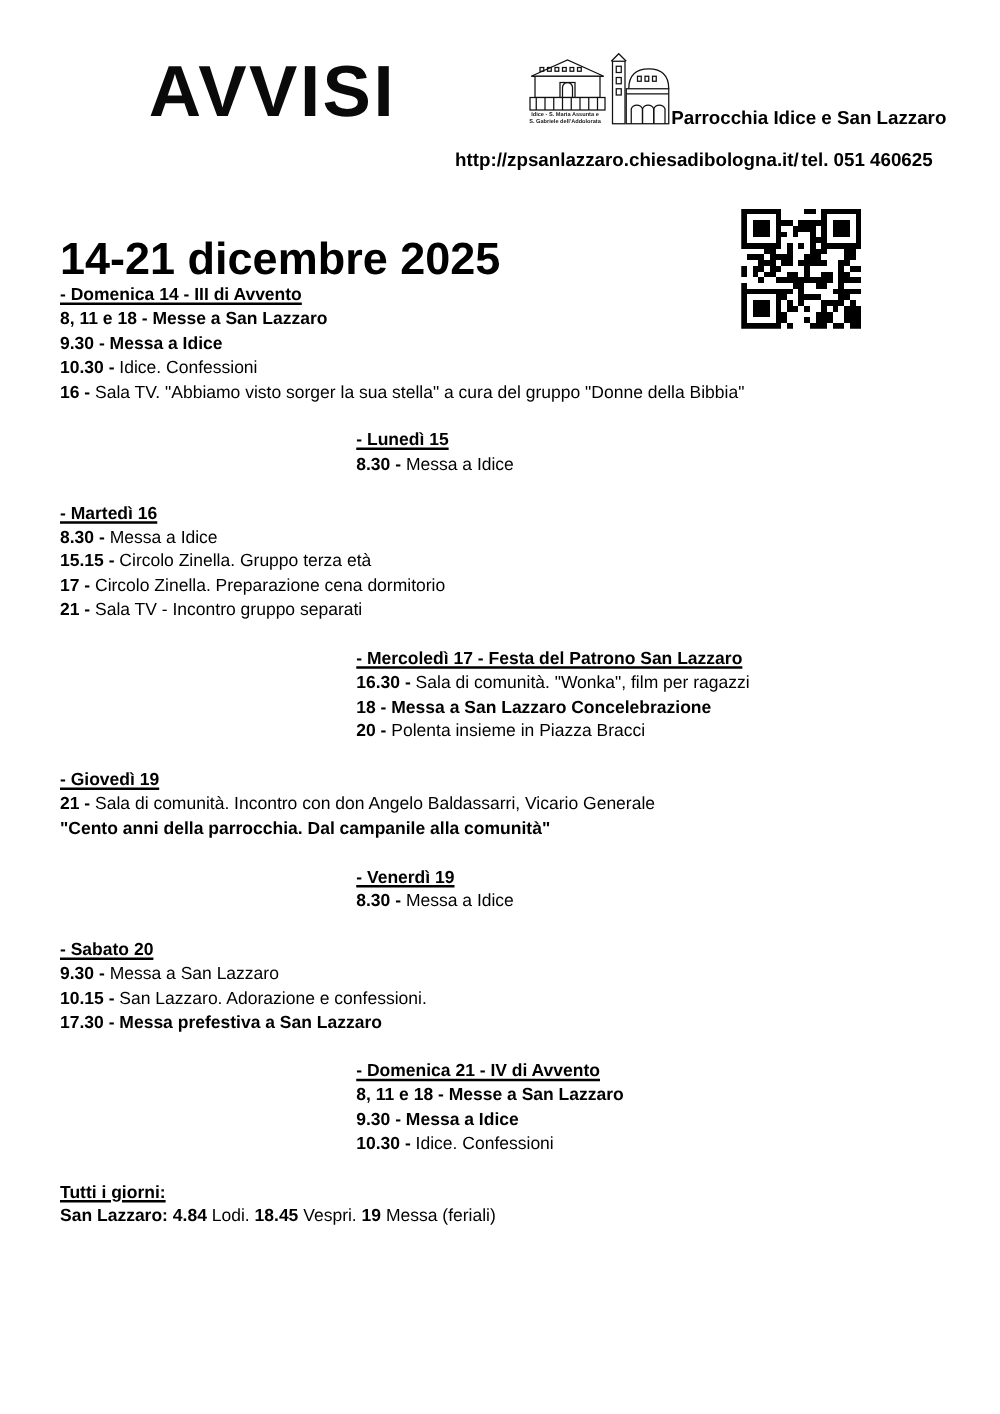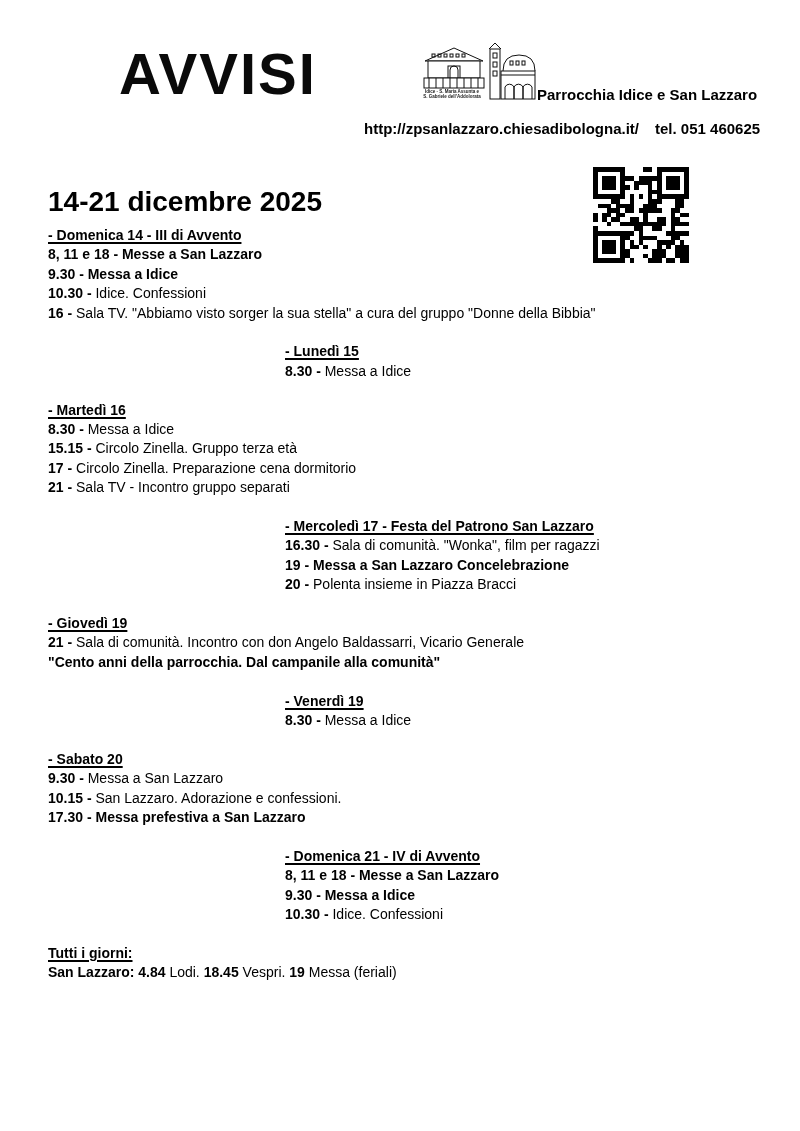--- a/index.html
+++ b/index.html
@@ -27,28 +27,28 @@
     text-align: center; color: #222;
   }
   .org-name {
     position: absolute; left: 537px; top: 86px;
     font-size: 15px; font-weight: bold;
   }
   .contact-line {
     position: absolute; left: 364px; top: 120px;
     font-size: 15px; font-weight: bold;
   }
-  .contact-line .phone { margin-left: 16px; }
+  .contact-line .phone { margin-left: 2px; }
   .qr {
     position: absolute; left: 593px; top: 167px;
     width: 96px; height: 96px;
   }
   .period-title {
     position: absolute; left: 48px; top: 186px;
-    font-size: 28px; font-weight: bold;
+    font-size: 36px; font-weight: bold;
   }
   .schedule {
     position: absolute; left: 48px; top: 226px; width: 742px;
     font-size: 14px; line-height: 19.4px;
   }
   .section { margin-bottom: 19.4px; }
   .section.indented { margin-left: 237px; }
   .section.extra-top { margin-top: 19.4px; }
   .heading {
     font-weight: bold;
@@ -386,21 +386,21 @@
     <div class="section">
       <div class="heading">- Martedì 16</div>
       <div class="line"><span class="b">8.30 - </span><span class="r">Messa a Idice</span></div>
       <div class="line"><span class="b">15.15 - </span><span class="r">Circolo Zinella. Gruppo terza età</span></div>
       <div class="line"><span class="b">17 - </span><span class="r">Circolo Zinella. Preparazione cena dormitorio</span></div>
       <div class="line"><span class="b">21 - </span><span class="r">Sala TV - Incontro gruppo separati</span></div>
     </div>
     <div class="section indented">
       <div class="heading">- Mercoledì 17 - Festa del Patrono San Lazzaro</div>
       <div class="line"><span class="b">16.30 - </span><span class="r">Sala di comunità. "Wonka", film per ragazzi</span></div>
-      <div class="line"><span class="b">19 - Messa a San Lazzaro Concelebrazione</span></div>
+      <div class="line"><span class="b">18 - Messa a San Lazzaro Concelebrazione</span></div>
       <div class="line"><span class="b">20 - </span><span class="r">Polenta insieme in Piazza Bracci</span></div>
     </div>
     <div class="section">
       <div class="heading">- Giovedì 19</div>
       <div class="line"><span class="b">21 - </span><span class="r">Sala di comunità. Incontro con don Angelo Baldassarri, Vicario Generale</span></div>
       <div class="line"><span class="b">"Cento anni della parrocchia. Dal campanile alla comunità"</span></div>
     </div>
     <div class="section indented">
       <div class="heading">- Venerdì 19</div>
       <div class="line"><span class="b">8.30 - </span><span class="r">Messa a Idice</span></div>

